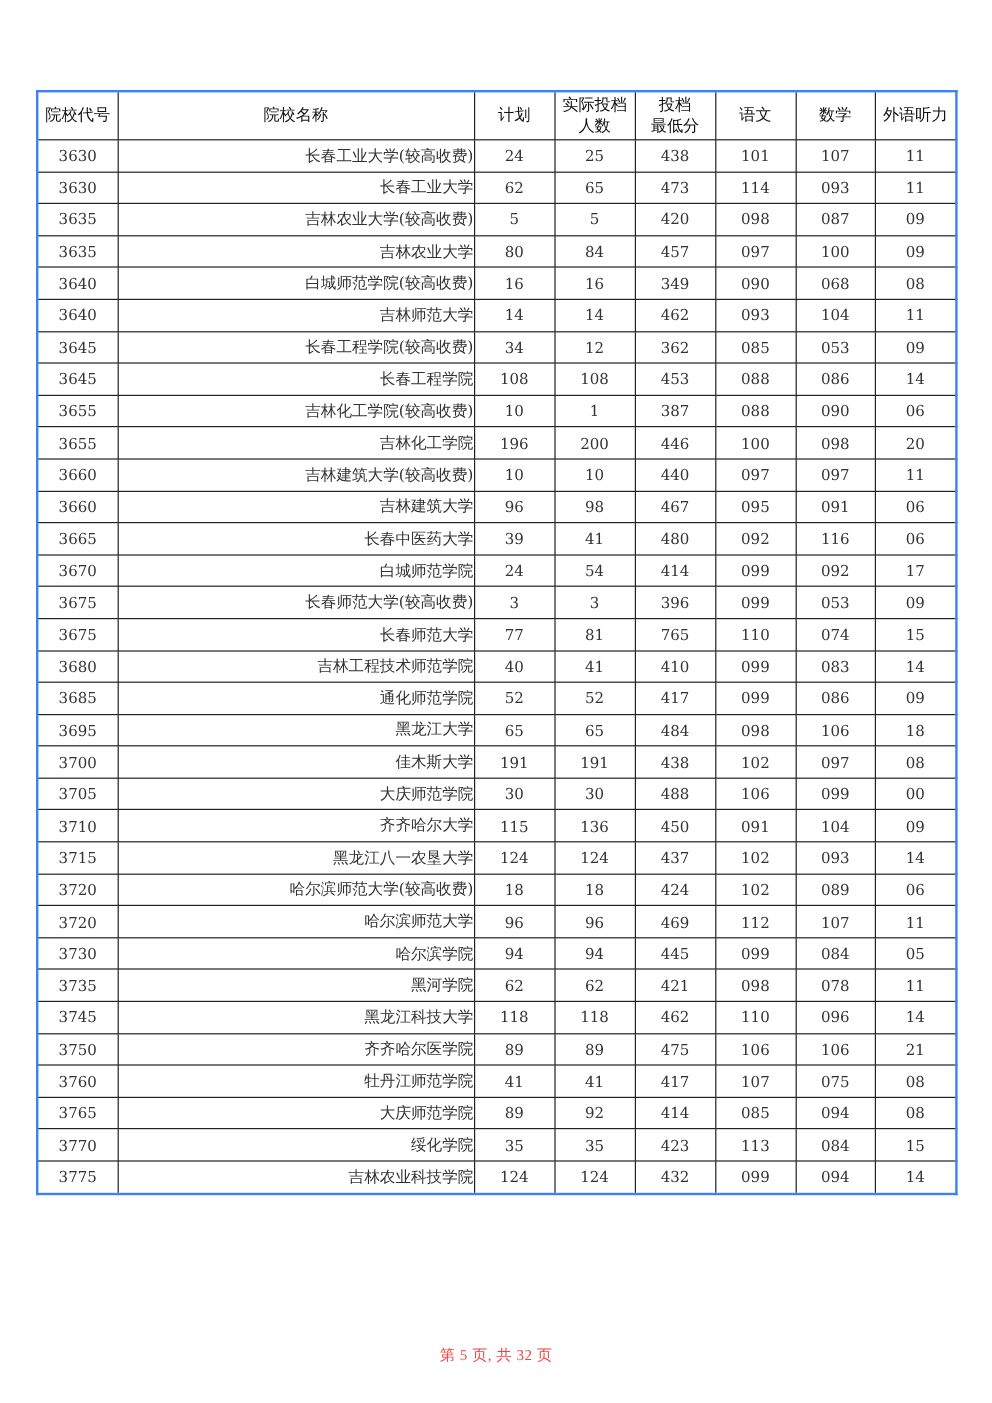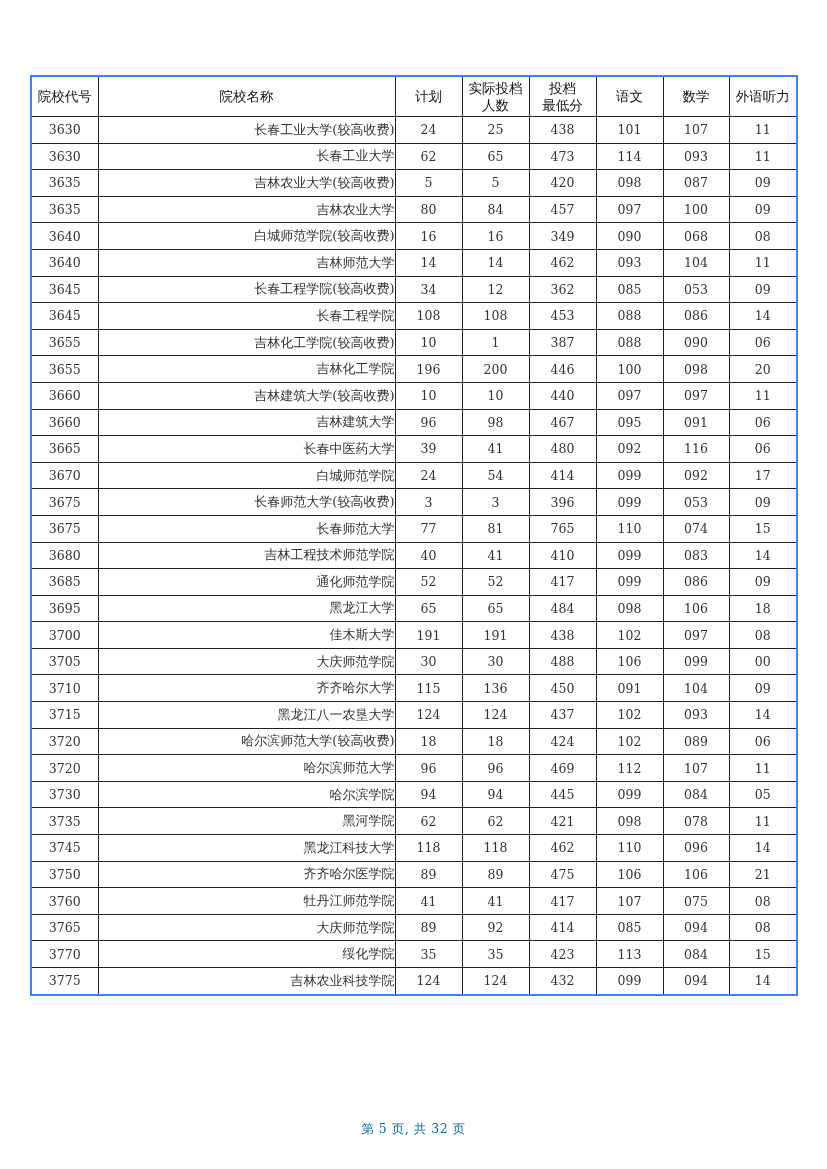--- a/index.html
+++ b/index.html
@@ -3,21 +3,21 @@
 <meta charset="utf-8">
 <style>
   html, body { margin:0; padding:0; background:#ffffff; }
   body { width:827px; height:1169px; position:relative; font-family:"DejaVu Serif", "Liberation Serif", serif; color:#222; overflow:hidden; }
   table { position:absolute; left:30px; top:75px; border-collapse:collapse; table-layout:fixed; width:766px; }
   th, td { border:1.5px solid #222; padding:0; height:25.6px; font-size:12.5px; text-align:center; overflow:hidden; white-space:nowrap; }
   th { font-family:"DejaVu Sans", "Liberation Sans", sans-serif; font-weight:normal; font-size:13.5px; height:39px; line-height:17px; color:#111; }
   td.name { text-align:right; padding-left:3px; font-size:13px;margin-left:32px; }
   td { color:#333; }
   table { border:2px solid #3b82f6; }
-  .footer { position:absolute; top:1121px; left:0; width:827px; text-align:center; font-size:12.5px; color:#0369a1; letter-spacing:0.5px; }
+  .footer { position:absolute; top:1121px; left:0; width:827px; text-align:center; font-size:12.5px; color:#ef4444; letter-spacing:0.5px;font-family:Liberation Serif, serif; }
 </style>
 </head>
 <body>
 
 <table>
   <colgroup>
     <col style="width:67px">
       <col style="width:297px">
       <col style="width:67px">
       <col style="width:67px">

